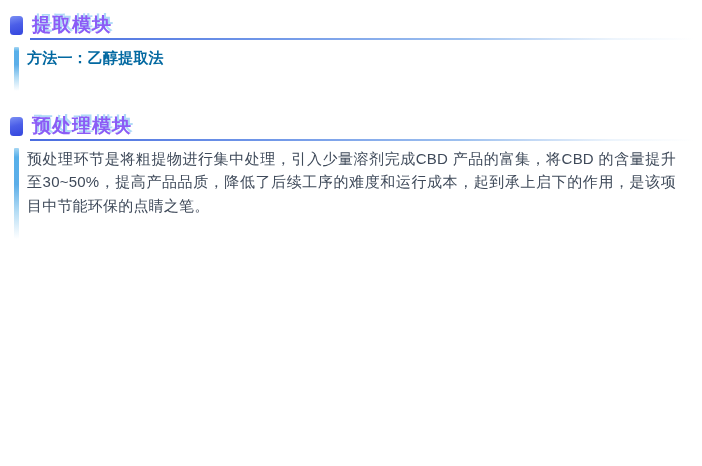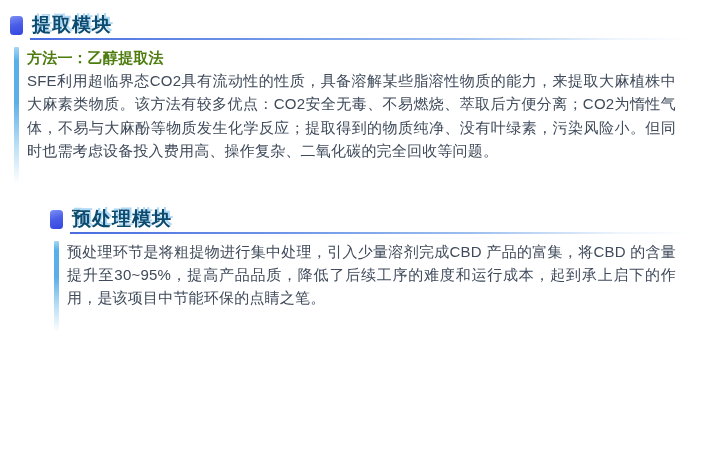--- a/index.html
+++ b/index.html
@@ -12,21 +12,20 @@
     height: 466px;
     overflow: hidden;
     font-family: "Liberation Sans", "DejaVu Sans", sans-serif;
     color: #3f4a5a;
   }
   .page {
     padding-top: 13px;
   }
   .module + .module {
     margin-top: 23px;
-    margin-left: 40px;
   }
   .module-header {
     position: relative;
     display: flex;
     align-items: center;
     margin: 0 8px 0 10px;
     padding-bottom: 3px;
   }
   .bullet {
     flex: 0 0 auto;
@@ -34,21 +33,21 @@
     height: 19px;
     border-radius: 3.5px;
     background: linear-gradient(165deg, #7c90f4 0%, #4c5fe8 45%, #3446dd 100%);
   }
   .module-title {
     margin: 0 0 0 9px;
     font-size: 19px;
     line-height: 24px;
     font-weight: 700;
     letter-spacing: 1px;
-    color: #0c4a6e;
+    color: #8b5cf6;
     text-shadow: 2px -2px 0 #aed9f7;
   }
   .underline {
     position: absolute;
     left: 20px;
     right: 0;
     bottom: 0;
     height: 2px;
     background: linear-gradient(to right,
       #4a6ce0 0%, #6f96e8 35%, #9dc0ef 65%, rgba(185, 214, 243, 0.25) 88%, rgba(255,255,255,0) 100%);
@@ -70,46 +69,45 @@
     width: 5px;
     border-radius: 1px;
     background: linear-gradient(to bottom,
       #a6d6f3 0%, #57b0ea 10%, #5caee8 40%, #b5ddf5 70%, #e3f2fb 88%, rgba(255,255,255,0) 100%);
   }
   .module-content p {
     margin: 0;
   }
   .module-content p.sub {
     font-weight: 700;
-    color: #4d7c0f;
+    color: #0369a1;
   }
 </style>
 </head>
 <body>
 
 <div class="page">
 
   <section class="module">
     <div class="module-header">
       <span class="bullet"></span>
       <h2 class="module-title">提取模块</h2>
       <span class="underline"></span>
     </div>
     <div class="module-content">
       <span class="content-bar"></span>
       <p class="sub">方法一：乙醇提取法</p>
-      <p>SFE利用超临界态CO2具有流动性的性质，具备溶解某些脂溶性物质的能力，来提取大麻植株中大麻素类物质。该方法有较多优点：CO2安全无毒、不易燃烧、萃取后方便分离；CO2为惰性气体，不易与大麻酚等物质发生化学反应；提取得到的物质纯净、没有叶绿素，污染风险小。但同时也需考虑设备投入费用高、操作复杂、二氧化碳的完全回收等问题。</p>
     </div>
   </section>
 
   <section class="module">
     <div class="module-header">
       <span class="bullet"></span>
       <h2 class="module-title">预处理模块</h2>
       <span class="underline"></span>
     </div>
     <div class="module-content">
       <span class="content-bar"></span>
-      <p>预处理环节是将粗提物进行集中处理，引入少量溶剂完成CBD 产品的富集，将CBD 的含量提升至30~95%，提高产品品质，降低了后续工序的难度和运行成本，起到承上启下的作用，是该项目中节能环保的点睛之笔。</p>
+      <p>预处理环节是将粗提物进行集中处理，引入少量溶剂完成CBD 产品的富集，将CBD 的含量提升至30~50%，提高产品品质，降低了后续工序的难度和运行成本，起到承上启下的作用，是该项目中节能环保的点睛之笔。</p>
     </div>
   </section>
 
 </div>
 
 </body></html>

